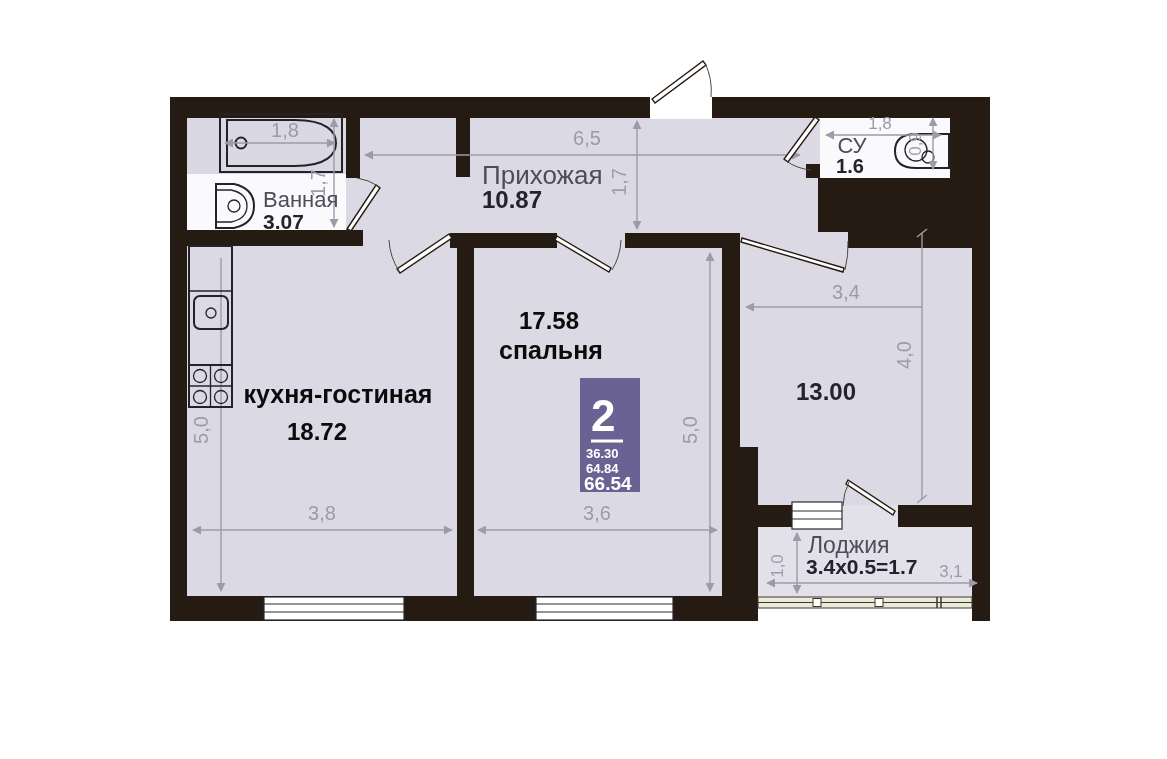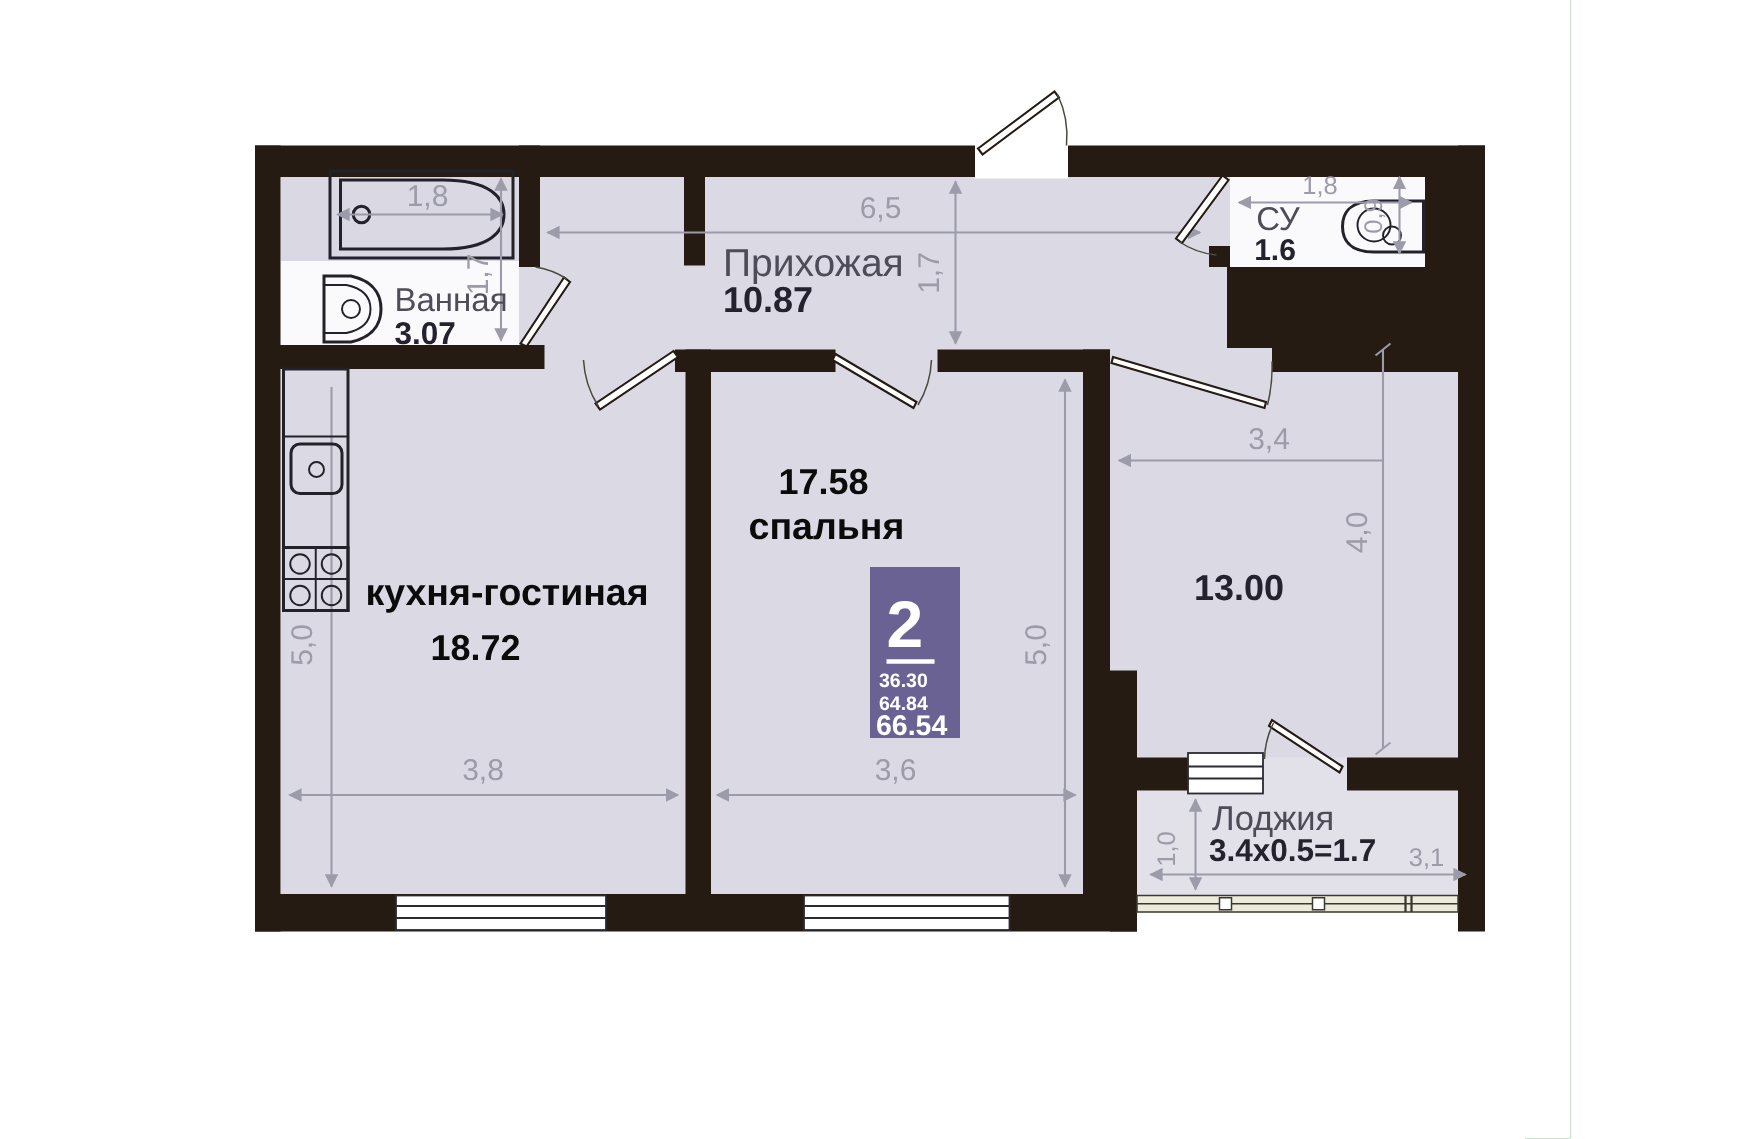--- a/index.html
+++ b/index.html
@@ -1,16 +1,16 @@
 <!DOCTYPE html>
 <html><head>
 <meta charset="utf-8">
 <style>
   html,body{margin:0;padding:0;background:#ffffff;}
-  .stage{position:relative;width:1047px;height:759px;background:#15803d;overflow:hidden;
+  .stage{position:relative;width:1047px;height:759px;background:#22c55e;overflow:hidden;
          font-family:"Liberation Sans", sans-serif;}
   svg{display:block;}
   text{font-family:"Liberation Sans", sans-serif;}
   .dimtxt{fill:#9c9ba9;font-size:20px;}
   .dimtxt-s{fill:#9c9ba9;font-size:17px;}
   .roomlbl{fill:#4d4c58;font-size:24px;}
   .areanum{fill:#23222e;font-weight:700;font-size:22px;}
   .overlay{fill:#0b0b0b;font-weight:700;font-size:25px;}
   .wall{fill:#251b12;}
   .fixture{fill:none;stroke:#23222b;stroke-width:2;}

